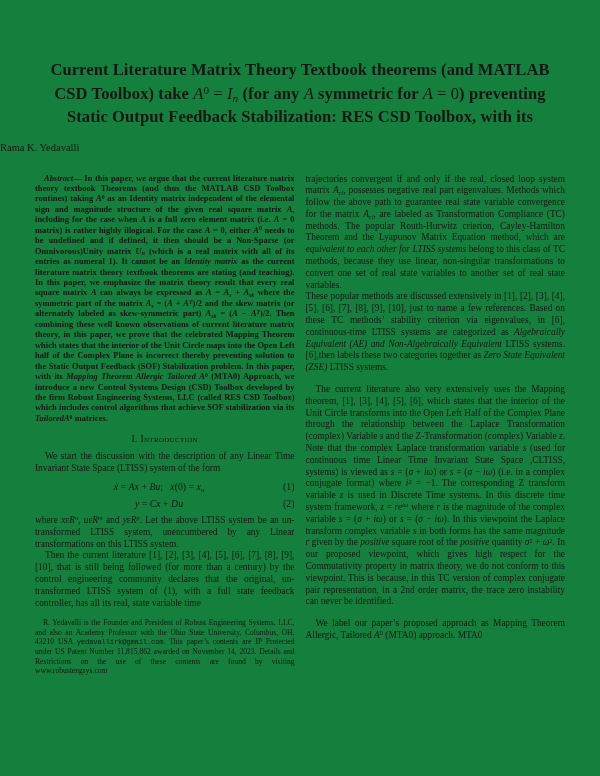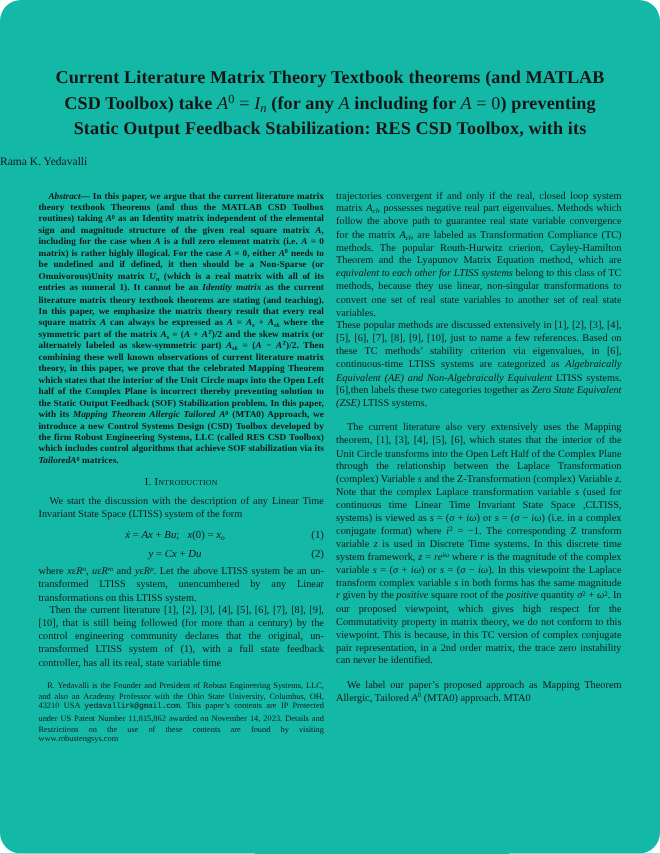--- a/index.html
+++ b/index.html
@@ -4,21 +4,21 @@
 <style>
   * { box-sizing: border-box; }
   html,body { margin:0; padding:0; }
   body {
     width:600px; height:776px;
     background:#ffffff;
     font-family:"Liberation Serif", serif;
     color:#151515;
     -webkit-font-smoothing:antialiased;
   }
-  .page { position:relative; width:600px; height:776px; background:#14b8a6; overflow:hidden;border-radius:19px; }
+  .page { position:relative; width:600px; height:776px; background:#15803d; overflow:hidden; }
 
   .title-block {
     margin:58px 32px 0 32px;
     text-align:center;
     font-weight:bold;
     font-size:16.5px;
     line-height:23.5px;
     letter-spacing:0.1px;
   }
   .author {
@@ -85,21 +85,21 @@
   .sc { font-variant:small-caps; }
   .tt { font-family:"Liberation Mono", monospace; font-size:95%; letter-spacing:-0.2px; }
 </style>
 </head>
 <body>
 
 <div class="page">
 
   <div class="title-block">
     <div class="title-line"><span>Current Literature Matrix Theory Textbook theorems (and MATLAB</span></div>
-    <div class="title-line"><span>CSD Toolbox) take </span><span class="it m">A</span><span class="m sup">0</span><span class="m"> = </span><span class="it m">I</span><span class="it m sub">n</span><span> (for any </span><span class="it m">A</span><span> including for </span><span class="it m">A</span><span class="m"> = 0</span><span>) preventing</span></div>
+    <div class="title-line"><span>CSD Toolbox) take </span><span class="it m">A</span><span class="m sup">0</span><span class="m"> = </span><span class="it m">I</span><span class="it m sub">n</span><span> (for any </span><span class="it m">A</span><span> symmetric for </span><span class="it m">A</span><span class="m"> = 0</span><span>) preventing</span></div>
     <div class="title-line"><span>Static Output Feedback Stabilization: RES CSD Toolbox, with its</span></div>
   </div>
 
   <div class="author">Rama K. Yedavalli</div>
 
   <div class="columns">
 
     <div class="col">
       <p class="abstract"><span class="it">Abstract</span><span>— In this paper, we argue that the current literature matrix theory textbook Theorems (and thus the MATLAB CSD Toolbox routines) taking </span><span class="it">A</span><span class="sup">0</span><span> as an Identity matrix independent of the elemental sign and magnitude structure of the given real square matrix </span><span class="it">A</span><span>, including for the case when </span><span class="it">A</span><span> is a full zero element matrix (i.e. </span><span class="it">A</span><span> = 0 matrix) is rather highly illogical. For the case </span><span class="it">A</span><span> = 0, either </span><span class="it">A</span><span class="sup">0</span><span> needs to be undefined and if defined, it then should be a Non-Sparse (or Omnivorous)Unity matrix </span><span class="it">U</span><span class="it sub">n</span><span> (which is a real matrix with all of its entries as numeral 1). It cannot be an </span><span class="it">Identity matrix</span><span> as the current literature matrix theory textbook theorems are stating (and teaching). In this paper, we emphasize the matrix theory result that every real square matrix </span><span class="it">A</span><span> can always be expressed as </span><span class="it">A</span><span> = </span><span class="it">A</span><span class="it sub">s</span><span> + </span><span class="it">A</span><span class="it sub">sk</span><span> where the symmetric part of the matrix </span><span class="it">A</span><span class="it sub">s</span><span> = (</span><span class="it">A</span><span> + </span><span class="it">A</span><span class="it sup">T</span><span>)/2 and the skew matrix (or alternately labeled as skew-symmetric part) </span><span class="it">A</span><span class="it sub">sk</span><span> = (</span><span class="it">A</span><span> − </span><span class="it">A</span><span class="it sup">T</span><span>)/2. Then combining these well known observations of current literature matrix theory, in this paper, we prove that the celebrated Mapping Theorem which states that the interior of the Unit Circle maps into the Open Left half of the Complex Plane is incorrect thereby preventing solution to the Static Output Feedback (SOF) Stabilization problem. In this paper, with its </span><span class="it">Mapping Theorem Allergic Tailored</span><span> </span><span class="it">A</span><span class="sup">0</span><span> (MTA0) Approach, we introduce a new Control Systems Design (CSD) Toolbox developed by the firm Robust Engineering Systems, LLC (called RES CSD Toolbox) which includes control algorithms that achieve SOF stabilization via its </span><span class="it">TailoredA</span><span class="sup">0</span><span> matrices.</span></p>
 

